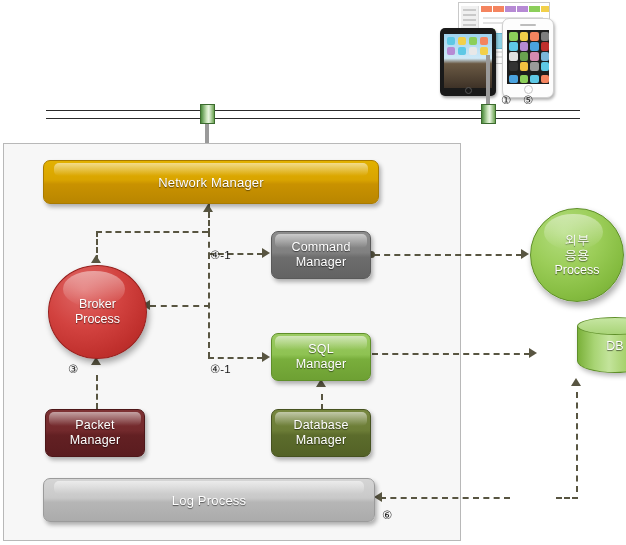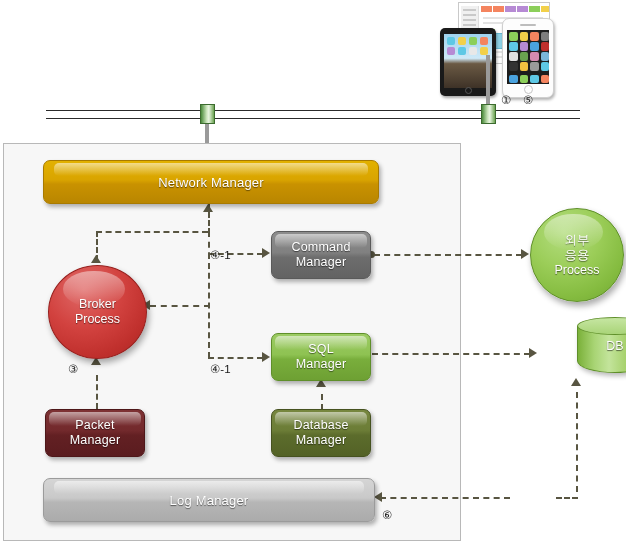--- a/index.html
+++ b/index.html
@@ -483,21 +483,21 @@
   </div>
 
   <div id="database-manager" class="node-box">
     <span>
       <span>Database</span><br>
       <span>Manager</span>
     </span>
   </div>
 
   <div id="log-manager" class="node-box">
-    <span>Log Manager</span>
+    <span>Log Process</span>
   </div>
 
   <div id="external-process" class="node-circle">
     <span>
       <span>외부</span><br>
       <span>응용</span><br>
       <span>Process</span>
     </span>
   </div>
 

